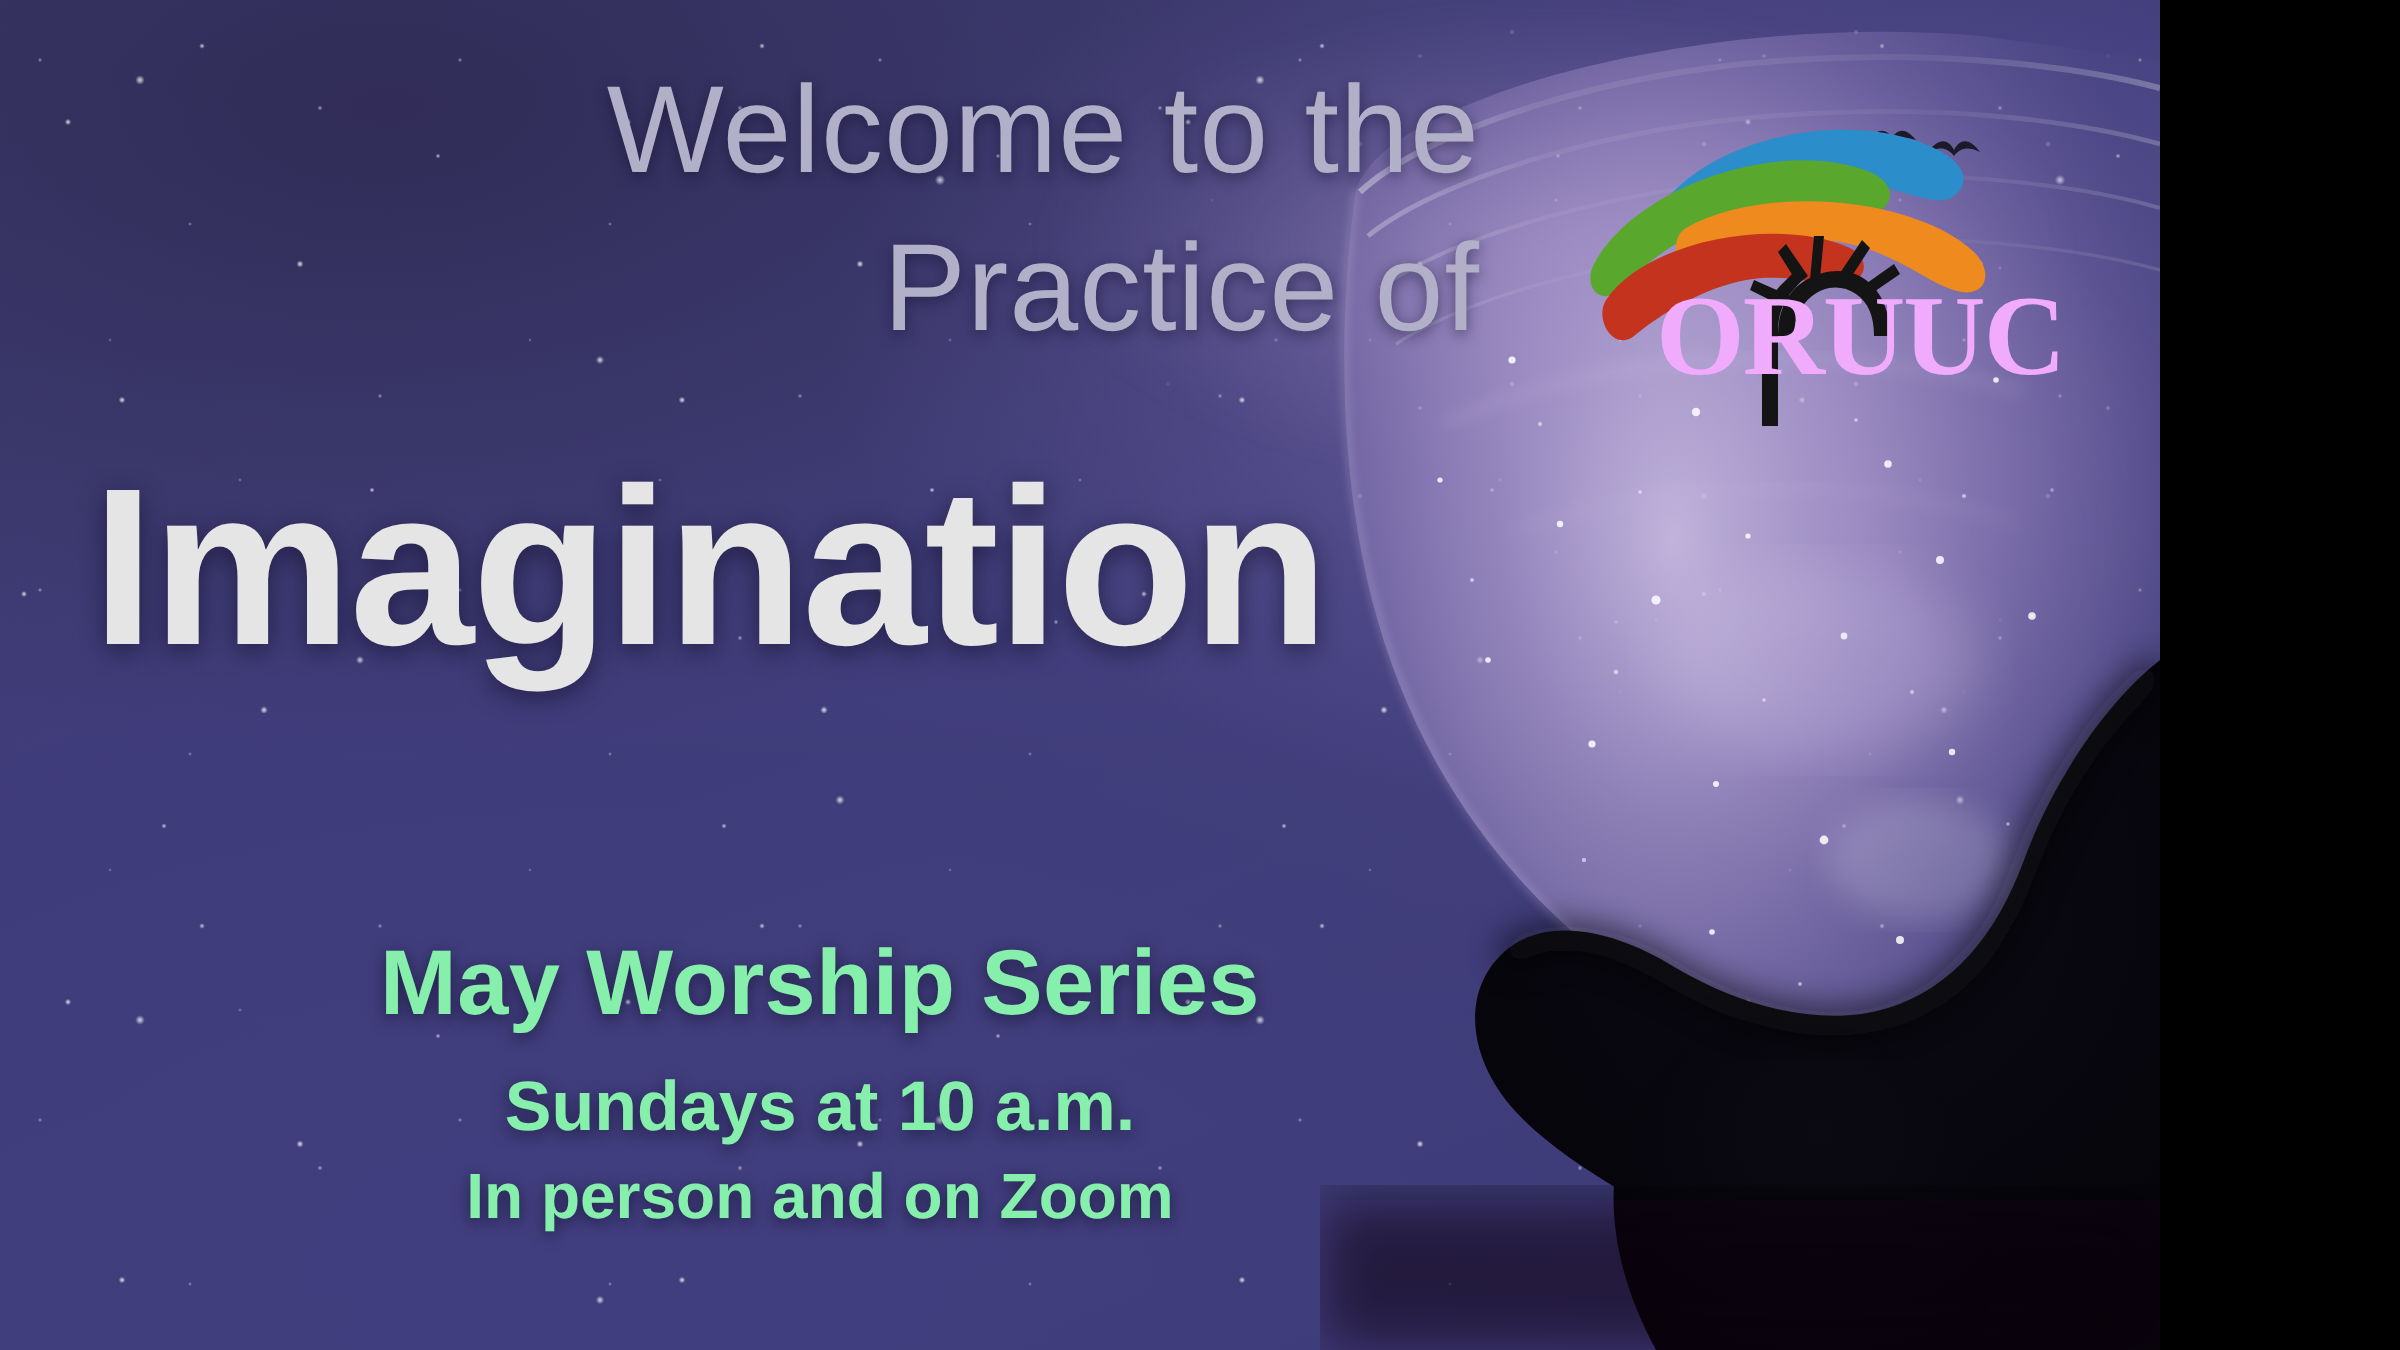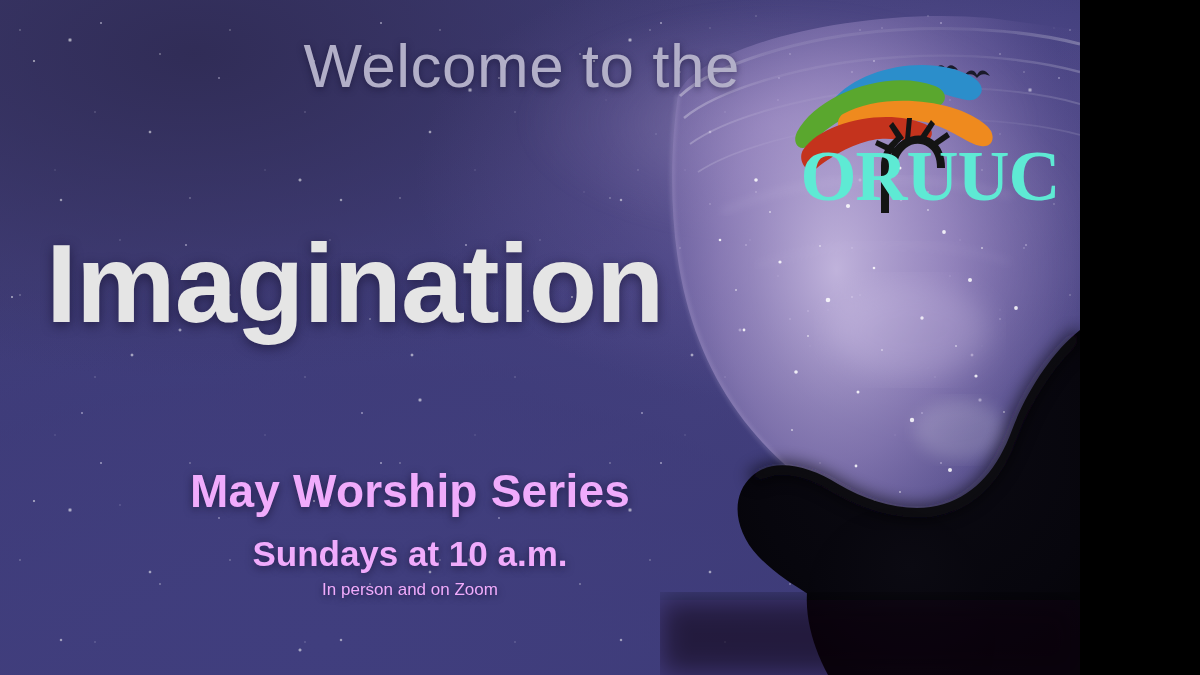--- a/index.html
+++ b/index.html
@@ -133,61 +133,61 @@
     line-height: 1;
     letter-spacing: -1px;
     text-shadow: 0 3px 12px rgba(18,14,44,.6);
   }
 
   .series-block {
     position: absolute;
     left: 0; top: 466px;
     width: 820px;
     text-align: center;
-    color: #f0abfc;
+    color: #86efac;
   }
   .series-title {
     font-size: 46px;
     font-weight: 700;
     line-height: 1.12;
     letter-spacing: .2px;
     text-shadow: 0 2px 8px rgba(16,12,40,.6);
   }
   .series-time {
     margin-top: 16px;
     font-size: 35px;
     font-weight: 700;
     line-height: 1.15;
     text-shadow: 0 2px 8px rgba(16,12,40,.6);
   }
   .series-mode {
     margin-top: 6px;
-    font-size: 17px;
-    font-weight: 400;
+    font-size: 32px;
+    font-weight: 700;
     line-height: 1.15;
     text-shadow: 0 2px 7px rgba(16,12,40,.6);
   }
 
   
   .logo {
     position: absolute;
     left: 785px; top: 48px;
     width: 290px; height: 165px;
   }
   .logo svg { display:block; width:100%; height:100%; }
   .logo-wordmark {
     position: absolute;
     left: 0; top: 92px;
     width: 290px;
     text-align: center;
     font-family: "Liberation Serif", serif;
-    font-size: 72px;
+    font-size: 57px;
     font-weight: 700;
     letter-spacing: -1px;
-    color: #5eead4;
+    color: #f0abfc;
     line-height: 1;
   }
   .birds {
     position: absolute;
     left: 930px; top: 56px;
     width: 80px; height: 40px;
   }
   .birds svg { display:block; width:100%; height:100%; }
 </style>
 </head>
@@ -318,20 +318,21 @@
         <path d="M420 334 C 392 356, 366 396, 352 434 C 338 472, 316 498, 284 508
                  C 252 518, 212 508, 178 488 C 146 468, 112 462, 92 480" fill="none" stroke="#08070e" stroke-width="14"></path>
       </g>
 
       <rect x="0" y="600" width="420" height="75" fill="#07060c" opacity="0.55" filter="url(#soft14)"></rect>
     </svg>
   </div>
 
   <div class="headline-block">
     <span class="headline-line">Welcome to the</span>
+    <span class="headline-line">Practice of</span>
   </div>
 
   <div class="title-word">Imagination</div>
 
   <div class="series-block">
     <div class="series-title">May Worship Series</div>
     <div class="series-time">Sundays at 10 a.m.</div>
     <div class="series-mode">In person and on Zoom</div>
   </div>
 

